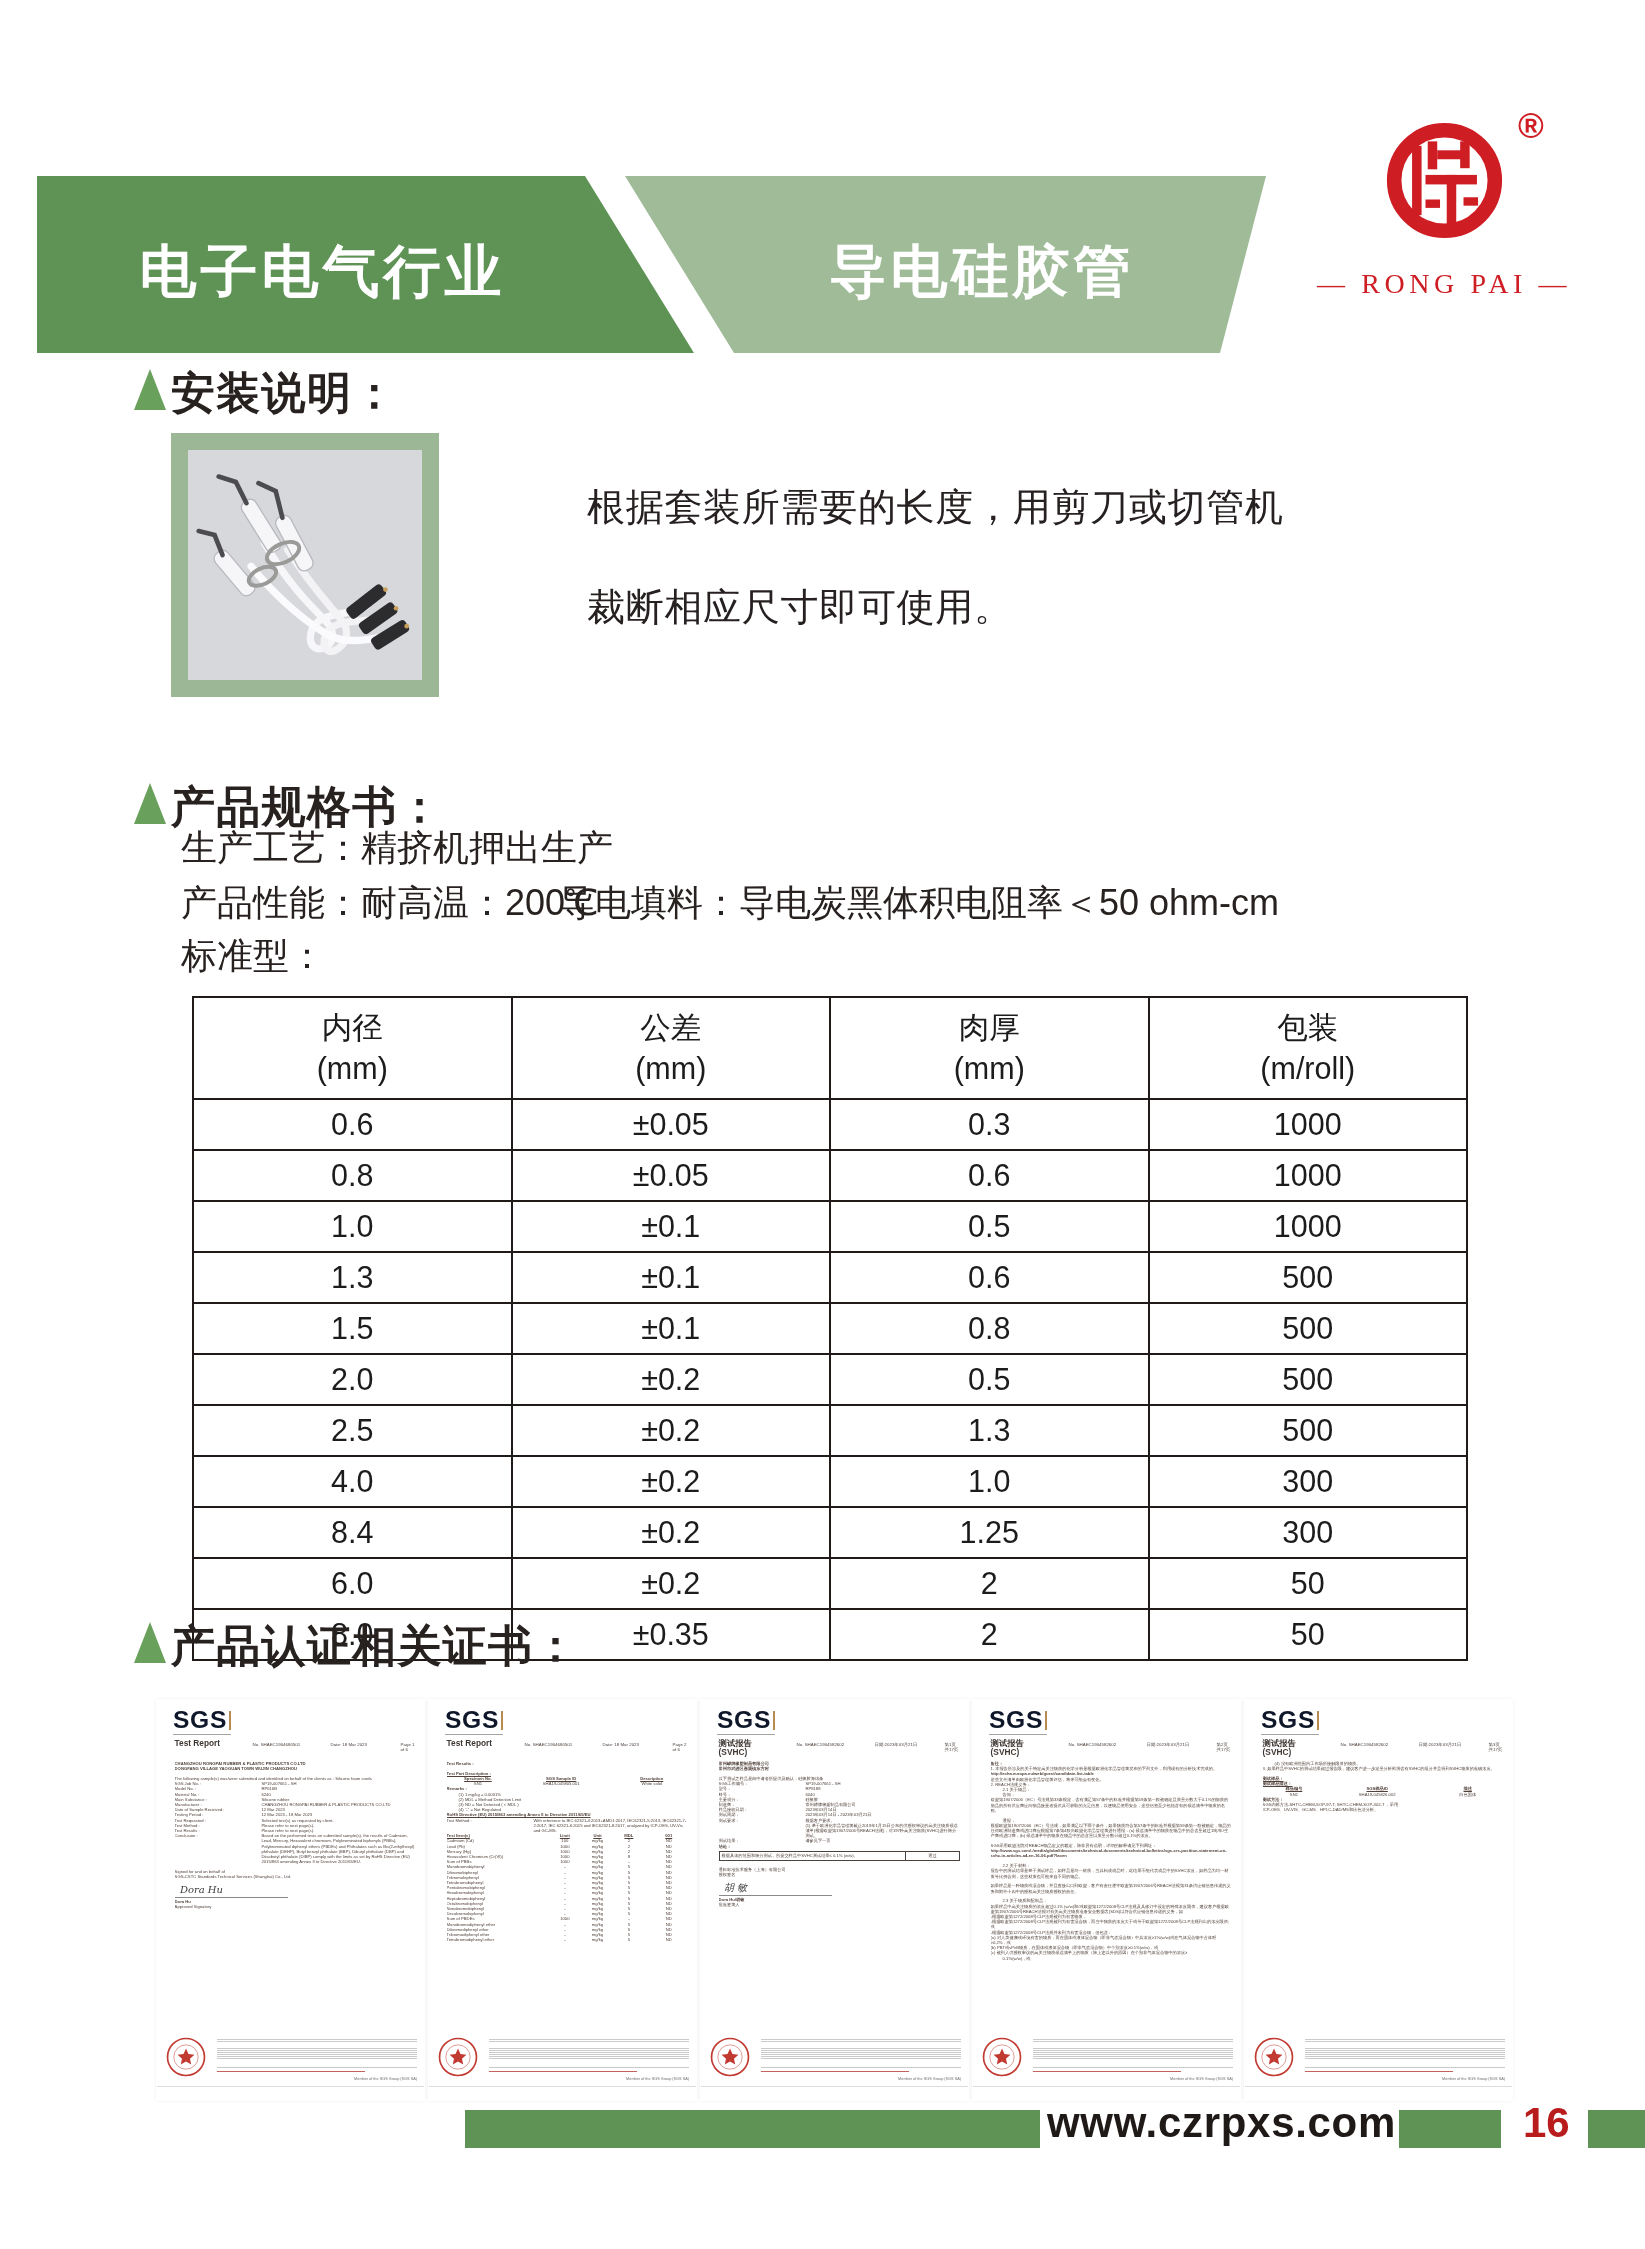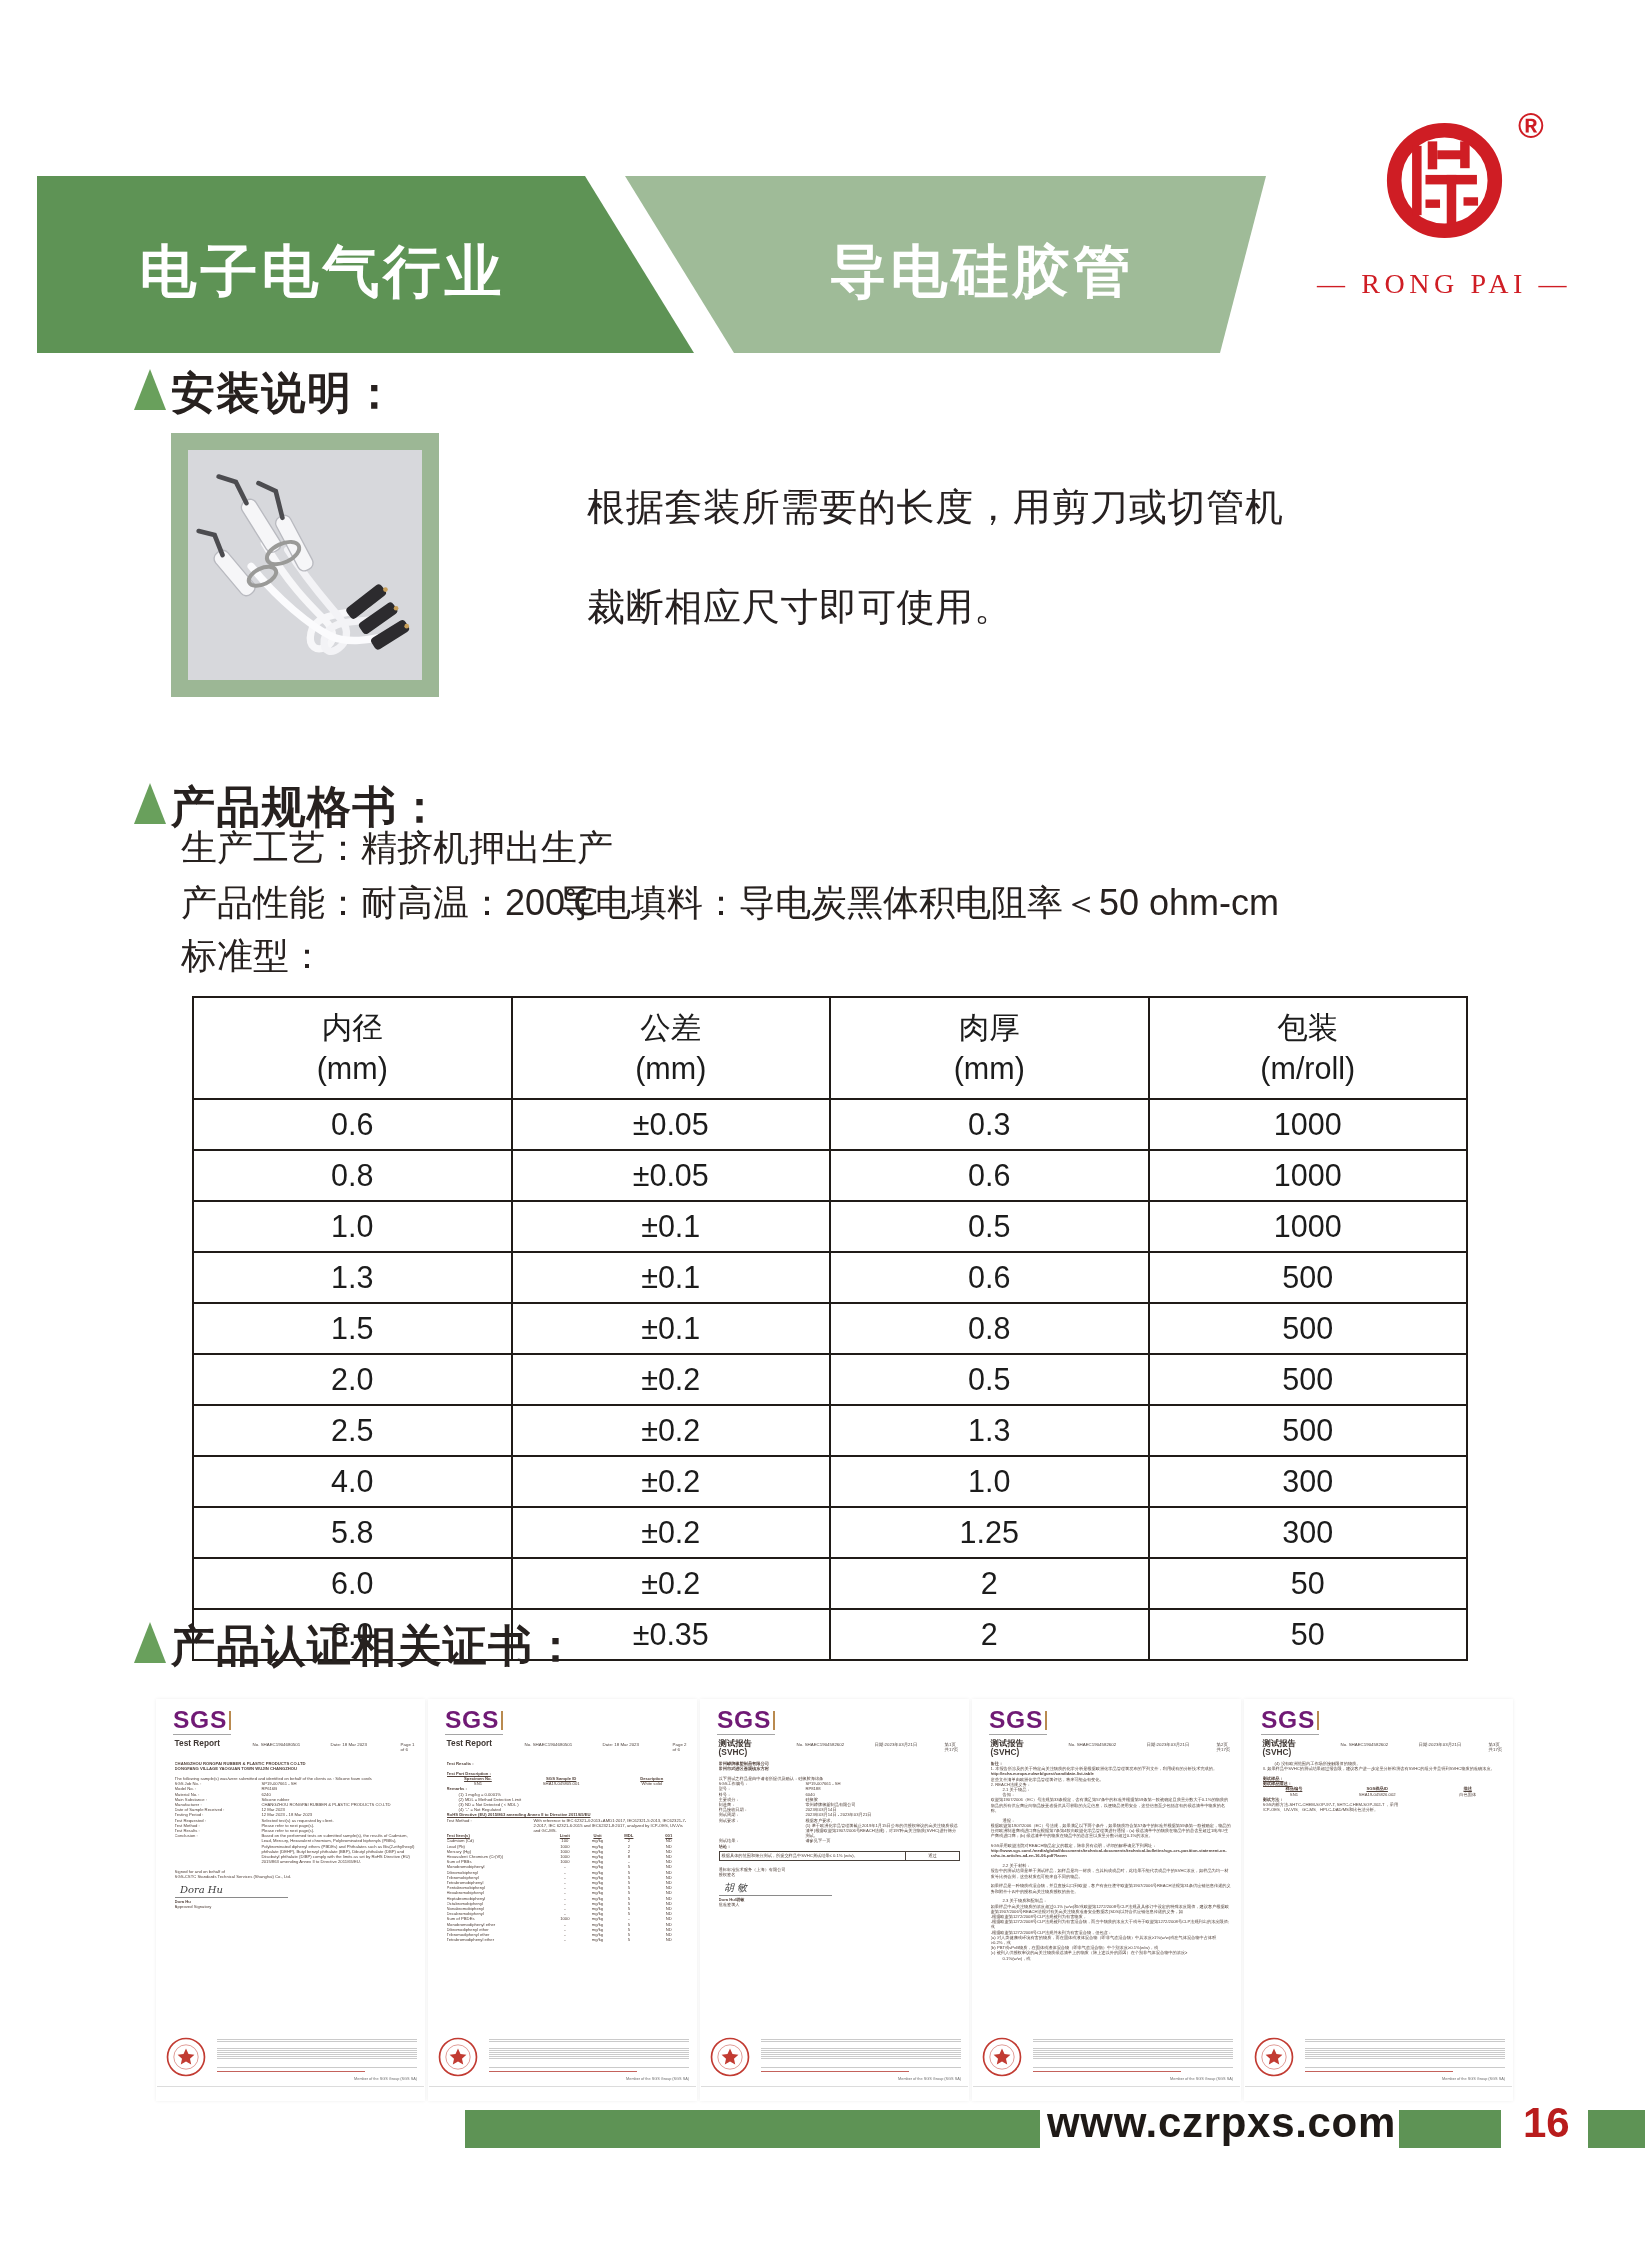--- a/index.html
+++ b/index.html
@@ -43,21 +43,21 @@
     table-layout:fixed;}
   table.spec th,table.spec td{border:2.7px solid #201b18;text-align:center;vertical-align:middle;
     font-weight:400;color:#1c1c1c;padding:4px;}
   table.spec th{height:92px;font-size:30.5px;line-height:41px;}
   table.spec td{height:41px;font-size:30.5px;}
 
   
   .certs{position:absolute;left:156px;top:1699px;width:1364px;height:405px;}
   .cert{position:absolute;top:0;width:269px;height:402px;background:#fff;
     box-shadow:0 0 3.3px rgba(0,0,0,.07);}
-  .cert-logo{position:absolute;top:9.3px;left:17px;font-size:24.6px;font-weight:700;color:#701a75;
+  .cert-logo{position:absolute;top:9.3px;left:17px;font-size:24.6px;font-weight:700;color:#0f172a;
     letter-spacing:0.7px;line-height:1;border-bottom:1.3px solid #a5a5a5;padding-bottom:1.3px;}
   .logo-bar{display:inline-block;width:2px;height:18.6px;background:#b98a4f;margin-left:2px;vertical-align:-1.3px;}
   .cert-head{position:absolute;top:40px;left:18.6px;right:8px;display:flex;}
   .cert-title{font-weight:700;font-size:8.3px;line-height:8.6px;color:#3f3733;width:78px;flex:0 0 78px;}
   .cert-meta{font-size:4.4px;color:#4a3f3a;margin-top:2.7px;display:block;}
   .m0{flex:0 0 78px;} .m1{flex:0 0 70px;} .m2{flex:1;}
   .cert-body{position:absolute;top:62px;left:18.6px;right:9.3px;bottom:80px;overflow:hidden;
     font-size:4.2px;line-height:5.2px;color:#51413a;}
   .cline.b{font-weight:700;} .cline.h{font-weight:700;text-decoration:underline;}
   .cline.gap{height:4.6px;} .cline.ind{padding-left:12px;}
@@ -233,21 +233,21 @@
           <td>1.3</td>
           <td>500</td>
         </tr>
         <tr>
           <td>4.0</td>
           <td>±0.2</td>
           <td>1.0</td>
           <td>300</td>
         </tr>
         <tr>
-          <td>5.8</td>
+          <td>8.4</td>
           <td>±0.2</td>
           <td>1.25</td>
           <td>300</td>
         </tr>
         <tr>
           <td>6.0</td>
           <td>±0.2</td>
           <td>2</td>
           <td>50</td>
         </tr>

